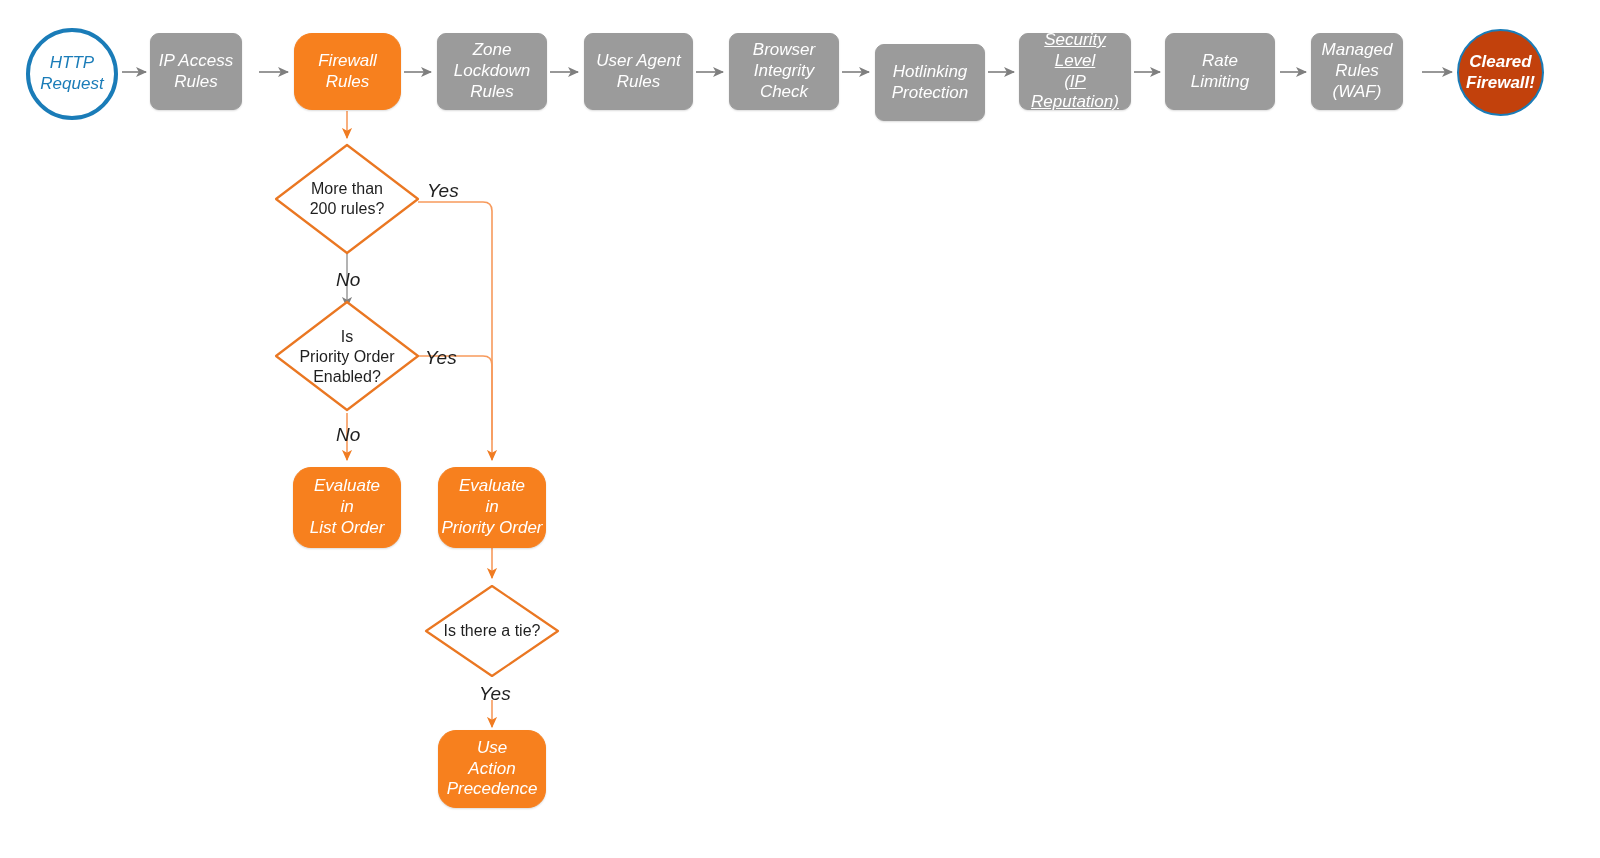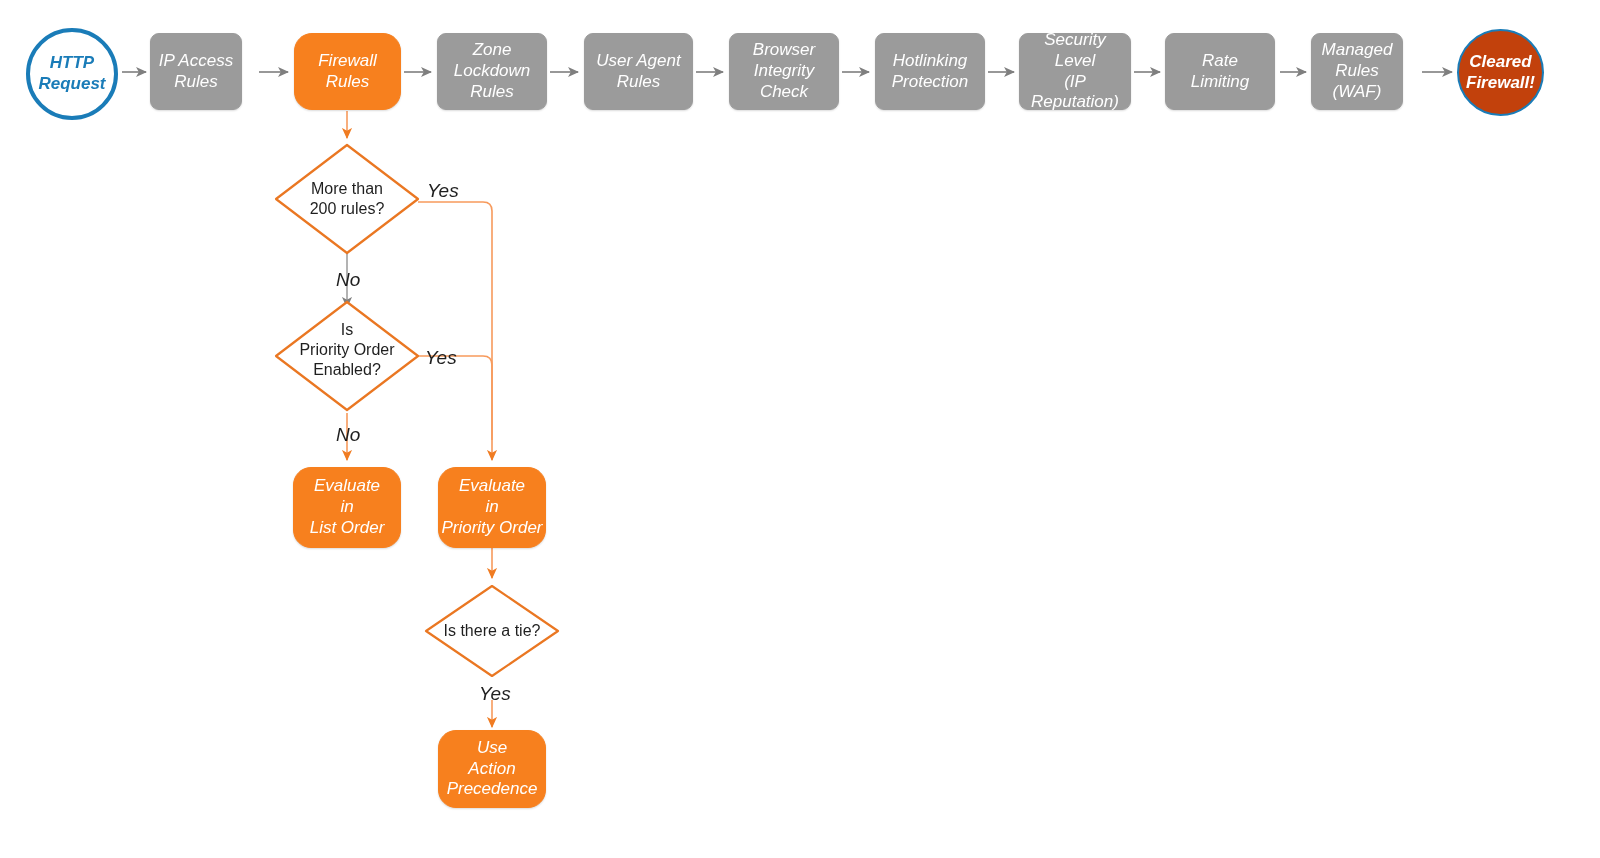--- a/index.html
+++ b/index.html
@@ -47,21 +47,21 @@
     font-size: 17px;
     box-shadow: 0 1px 2px rgba(0,0,0,0.14);
   }
   
   .circle-open {
     background: #ffffff;
     border: 4px solid #1a7cb8;
     border-radius: 50%;
     color: #1a7cb8;
     font-style: italic;
-    font-weight: bold;
+    font-weight: normal;
     font-size: 17px;
   }
   .circle-filled {
     background: #c2410c;
     border: 2px solid #1a7cb8;
     border-radius: 50%;
     color: #ffffff;
     font-style: italic;
     font-weight: bold;
     font-size: 17px;
@@ -185,26 +185,26 @@
     <span>User Agent
 Rules</span>
   </div>
 
   <div class="node box-gray" style="left:729px; top:33px; width:110px; height:77px;">
     <span>Browser
 Integrity
 Check</span>
   </div>
 
-  <div class="node box-gray" style="left:875px; top:33px; width:110px; height:77px;">
+  <div class="node box-gray" style="left:875px; top:44px; width:110px; height:77px;">
     <span>Hotlinking
 Protection</span>
   </div>
 
-  <div class="node box-gray" style="left:1019px; top:33px; width:112px; height:77px;">
+  <div class="node box-gray" style="left:1019px; top:33px; width:112px; height:77px;text-decoration:underline;">
     <span>Security
 Level
 (IP Reputation)</span>
   </div>
 
   <div class="node box-gray" style="left:1165px; top:33px; width:110px; height:77px;">
     <span>Rate
 Limiting</span>
   </div>
 
@@ -217,21 +217,21 @@
   <div class="node circle-filled" style="left:1457px; top:29px; width:87px; height:87px;">
     <span>Cleared
 Firewall!</span>
   </div>
 
   <div class="diamond-label" style="left:276px; top:145px; width:142px; height:108px;">
     <span>More than
 200 rules?</span>
   </div>
 
-  <div class="diamond-label" style="left:276px; top:296px; width:142px; height:108px;">
+  <div class="diamond-label" style="left:276px; top:303px; width:142px; height:108px;">
     <span>Is
 Priority Order
 Enabled?</span>
   </div>
 
   <div class="diamond-label" style="left:426px; top:586px; width:132px; height:90px; font-size:16px;">
     <span>Is there a tie?</span>
   </div>
 
   <div class="edge-label" style="left:427px; top:180px;">

